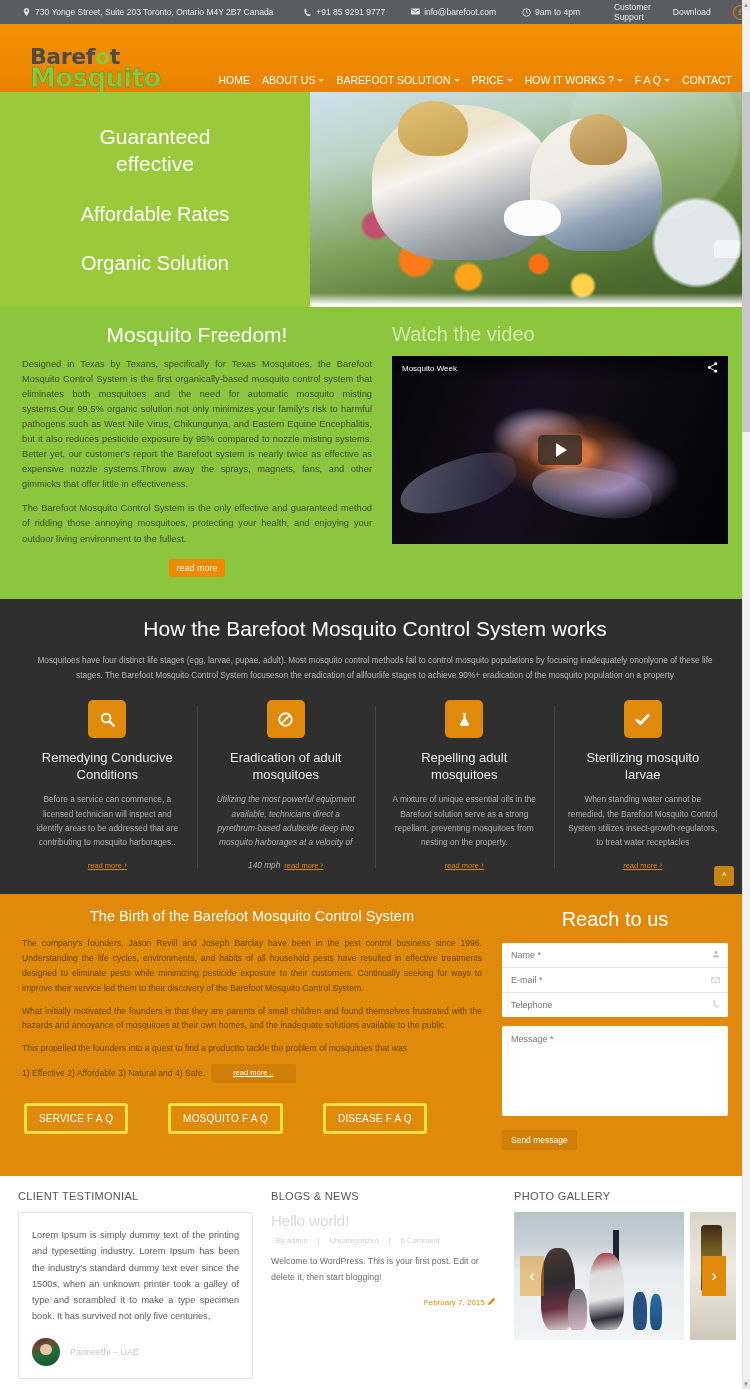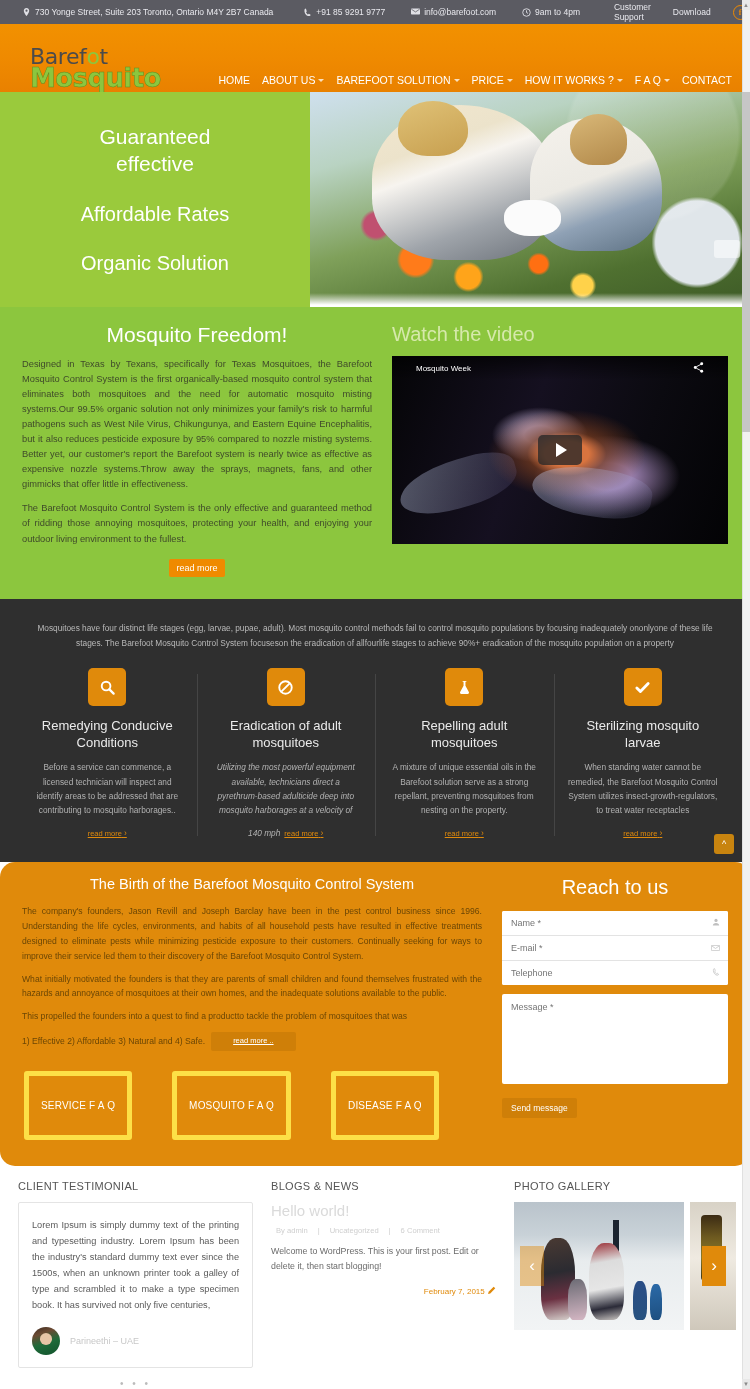--- a/index.html
+++ b/index.html
@@ -38,21 +38,21 @@
   }
 
   
   .header {
     height: 68px;
     background: linear-gradient(180deg, #f29100 0%, #ef8a00 50%, #e98100 100%);
     display: flex; align-items: center; position: relative;
   }
   .logo { margin-left: 30px; line-height: 1; user-select: none; }
   .logo-1 {
-    font-size: 22px; font-weight: normal; color: #4b4b4b; letter-spacing: -0.4px;
+    font-size: 22px; font-weight: bold; color: #4b4b4b; letter-spacing: -0.4px;
     font-family: "DejaVu Sans", sans-serif;
     margin-top: 28px;
   }
   .logo-1 .o-green { color: #8cc63e; }
   .logo-2 {
     font-size: 26px; font-weight: bold; color: #8cc63e; letter-spacing: -0.6px;
     margin-top: -3px; font-family: "DejaVu Sans", sans-serif;
     -webkit-text-stroke: 0.5px #5d8f22;
   }
   .logo-3 {
@@ -144,21 +144,21 @@
   .vid-wing {
     position:absolute; width: 120px; height: 48px; border-radius: 60% 40% 50% 50%;
     background: linear-gradient(120deg, rgba(190,200,230,.42), rgba(120,110,180,.12));
     transform: rotate(-16deg);
   }
   .vw1 { left: 6px; top: 104px; }
   .vw2 { left: 140px; top: 112px; transform: rotate(10deg); }
   .vid-bar {
     position: absolute; left:0; right:0; top:0; height: 24px;
     background: linear-gradient(180deg, rgba(0,0,0,.65), rgba(0,0,0,0));
-    display:flex; align-items:center; justify-content: space-between; padding: 0 24px;
+    display:flex; align-items:center; justify-content: space-between; padding: 0 10px;
   }
   .vid-name { color:#fff; font-size: 8px; }
   .play-btn {
     position:absolute; left: 50%; top: 50%; transform: translate(-50%,-50%);
     width: 44px; height: 30px; background: rgba(40,40,40,.78); border-radius: 5px;
     display:flex; align-items:center; justify-content:center;
   }
   .play-tri { width:0;height:0;border-left: 11px solid #fff; border-top: 7px solid transparent; border-bottom: 7px solid transparent; margin-left: 3px; }
 
   
@@ -182,33 +182,33 @@
   .col-inline { display:flex; align-items:flex-end; justify-content:center; gap: 4px; }
   .mph { color:#b2b2b2; font-size: 8.3px; font-style: italic; }
   .scroll-top {
     position: absolute; right: 16px; bottom: 8px; width: 20px; height: 20px;
     background: #c8840f; border-radius: 3px; display:flex; align-items:center; justify-content:center;
     color:#fff; font-size: 9px;
   }
   .works-wrap { position: relative; }
 
   
-  .birth { background: #e08a0b; padding: 14px 22px 26px; display:flex; gap: 20px; border-radius: 15px; }
+  .birth { background: #e08a0b; padding: 14px 22px 26px; display:flex; gap: 20px; }
   .birth-left { width: 460px; }
   .birth-title { color:#fff; font-size: 14.5px; text-align:center; margin-bottom: 12px; }
   .birth-p { color: #6b4605; font-size: 8.6px; line-height: 1.72; text-align: justify; margin-bottom: 8px; }
   .birth-p.nojust { text-align: left; }
   .rm-small {
     display:inline-block; background: #cf7f08; color:#fff; font-size: 7.5px;
     padding: 3px 22px; border-radius: 2px; margin-left: 6px; vertical-align: 1px;
   }
   .faq-row { display:flex; gap: 40px; margin-top: 20px; padding-left: 2px; }
   .faq-btn {
-    border: 5px solid #fde047; color: #fff; background: transparent;
-    padding: 24px 12px; font-size: 10px; border-radius: 3px; cursor: pointer;
+    border: 3px solid #fde047; color: #fff; background: transparent;
+    padding: 7px 12px; font-size: 10px; border-radius: 3px; cursor: pointer;
     font-family: "Liberation Sans", sans-serif; letter-spacing: .2px;
   }
   .birth-right { flex: 1; }
   .reach-title { color:#fff; font-size: 20px; font-weight: 300; text-align:center; margin-bottom: 12px; }
   .fields { background:#fff; border-radius: 2px; overflow:hidden; }
   .field { position: relative; border-bottom: 1px solid #e3e3e3; }
   .field:last-child { border-bottom: none; }
   .field input {
     width: 100%; border: none; outline: none; padding: 7px 24px 7px 9px;
     font-size: 9px; color: #555; font-family: "Liberation Sans", sans-serif;
@@ -415,20 +415,21 @@
         </span>
       </div>
       <div class="play-btn">
           <div class="play-tri"></div>
         </div>
     </div>
   </div>
 </div>
 
 <div class="works works-wrap">
+  <div class="works-title">How the Barefoot Mosquito Control System works</div>
   <div class="works-sub">Mosquitoes have four distinct life stages (egg, larvae, pupae, adult). Most mosquito control methods fail to control mosquito populations by focusing inadequately ononlyone of these life stages. The Barefoot Mosquito Control System focuseson the eradication of allfourlife stages to achieve 90%+ eradication of the mosquito population on a property</div>
   <div class="cols">
 
     <div class="col">
       <div class="col-ico">
         <svg width="17" height="17" viewBox="0 0 18 18">
             <circle cx="7.5" cy="7.5" r="4.6" fill="none" stroke="#fff" stroke-width="2"></circle>
             <path d="M11 11l4.5 4.5" stroke="#fff" stroke-width="2.4" stroke-linecap="round"></path>
           </svg>
       </div>

